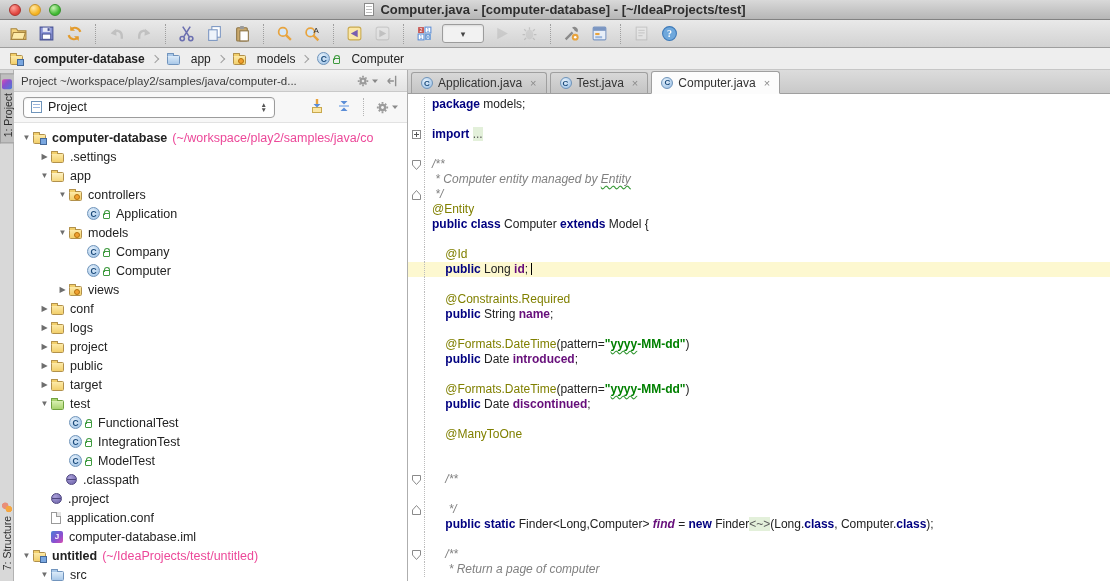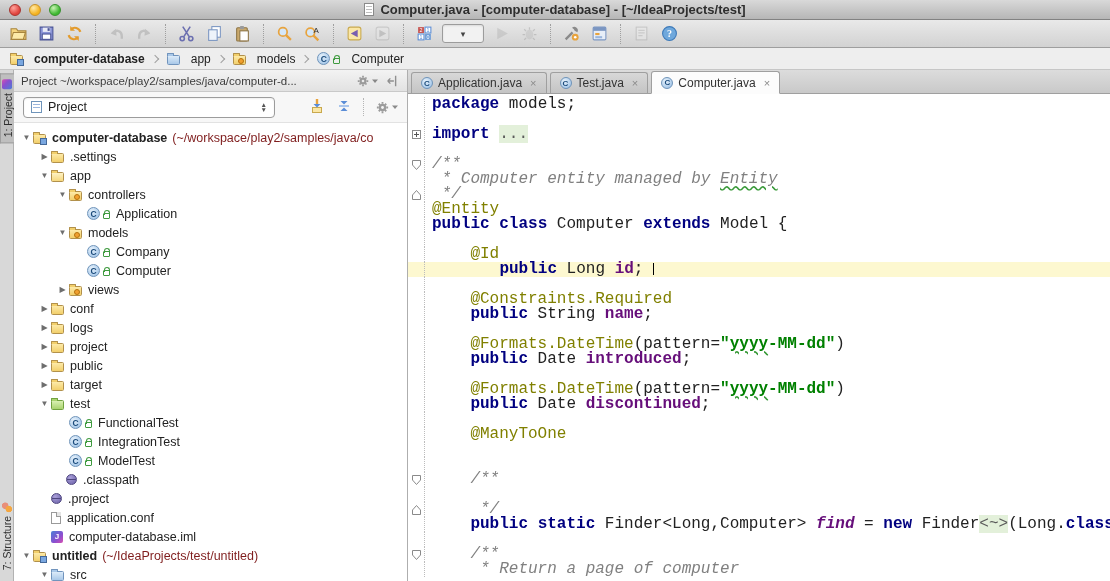--- a/index.html
+++ b/index.html
@@ -67,21 +67,21 @@
   .spin { margin-left:auto; display:flex; flex-direction:column; font-size:6.5px; line-height:5px; color:#555; }
   .pp-tools { margin-left:auto; display:flex; align-items:center; gap:11px; }
   .pp-tsep { width:1px; height:18px; border-left:1px dotted #b5b5b5; }
 
   
   .tree { flex:1; overflow:hidden; padding-top:5px; font-size:12.5px; }
   .tree-row { height:19px; display:flex; align-items:center; white-space:nowrap; }
   .tr-arrow { width:13px; flex:none; text-align:center; font-size:8px; color:#6e6e6e; }
   .tr-icon { margin-right:6px; display:inline-flex; align-items:center; }
   .tr-label.bold { font-weight:bold; }
-  .tr-suffix { color:#7f1d1d; margin-left:5px; }
+  .tr-suffix { color:#ec4899; margin-left:5px; }
 
   
   .ic-folder { display:inline-block; width:13px; height:10px; background:linear-gradient(#fdeaa8,#f2cf6b);
     border:1px solid #b2914b; border-radius:1.5px; position:relative; margin-top:2px; }
   .ic-folder::before { content:""; position:absolute; top:-3px; left:-1px; width:5px; height:2px;
     background:#f2cf6b; border:1px solid #b2914b; border-bottom:none; border-radius:1px 1px 0 0; }
   .ic-folder.open { background:linear-gradient(#fef2c4,#f6d87e); }
   .ic-folder.green { background:linear-gradient(#d9f0b2,#a9d36e); border-color:#71a23e; }
   .ic-folder.green::before { background:#a9d36e; border-color:#71a23e; }
   .ic-folder.blue { background:linear-gradient(#dcebf9,#a9c8e8); border-color:#7194bd; }
@@ -111,23 +111,23 @@
   .editor { flex:1; display:flex; flex-direction:column; background:#fff; overflow:hidden; }
   .tabbar { height:24px; flex:none; background:linear-gradient(#dcdcdc,#c9c9c9); border-bottom:1px solid #9f9f9f;
     display:flex; align-items:flex-end; padding-left:3px; }
   .tab { height:21px; display:flex; align-items:center; gap:5px; padding:0 9px;
     background:linear-gradient(#d8d8d8,#c4c4c4); border:1px solid #9f9f9f; border-bottom:none;
     border-radius:3px 3px 0 0; margin-right:3px; color:#333; }
   .tab .ic-class { width:12px; height:12px; font-size:8px; }
   .tab.active { background:#fcfcfc; height:23px; margin-bottom:-1px; border-bottom:1px solid #fcfcfc; }
   .tab-close { color:#8a8a8a; font-size:11px; margin-left:3px; }
 
-  .code { flex:1; font-family:Liberation Mono, monospace; font-size:16px; line-height:15px; padding-top:3px; overflow:hidden; }
+  .code { flex:1; font-family:Liberation Sans, sans-serif; font-size:12px; line-height:15px; padding-top:3px; overflow:hidden; }
   .cline { display:flex; height:15px; }
-  .cline.cur { background:#fdf8d0;gap:29px; }
+  .cline.cur { background:#fdf8d0; }
   .cgut { width:17px; flex:none; border-right:1px dotted #bcbcbc; display:flex; align-items:center; justify-content:center; }
   .ct { white-space:pre; padding-left:7px; }
   .k  { color:#000080; font-weight:bold; }
   .a  { color:#808000; }
   .c  { color:#808080; font-style:italic; }
   .s  { color:#008000; font-weight:bold; }
   .f  { color:#660E7A; font-weight:bold; }
   .sf { color:#660E7A; font-weight:bold; font-style:italic; }
   .fd { background:#e3f0da; color:#5a5a5a; }
   .w  { text-decoration:underline; text-decoration-style:wavy; text-decoration-color:#3a9a3a; text-underline-offset:2px; }

